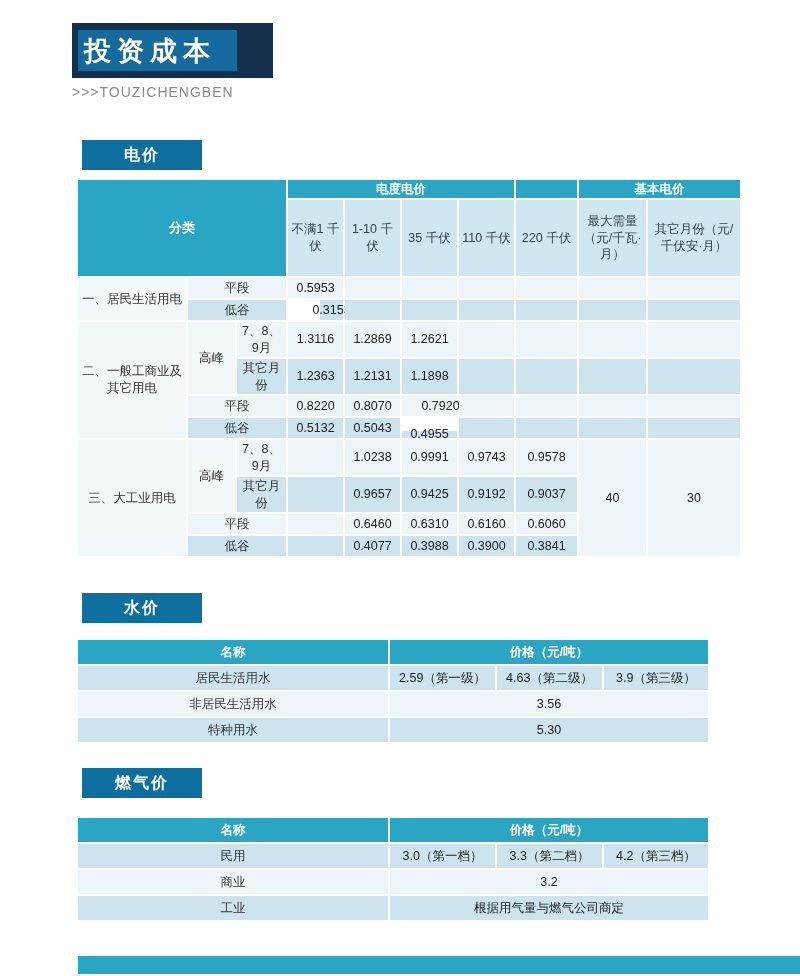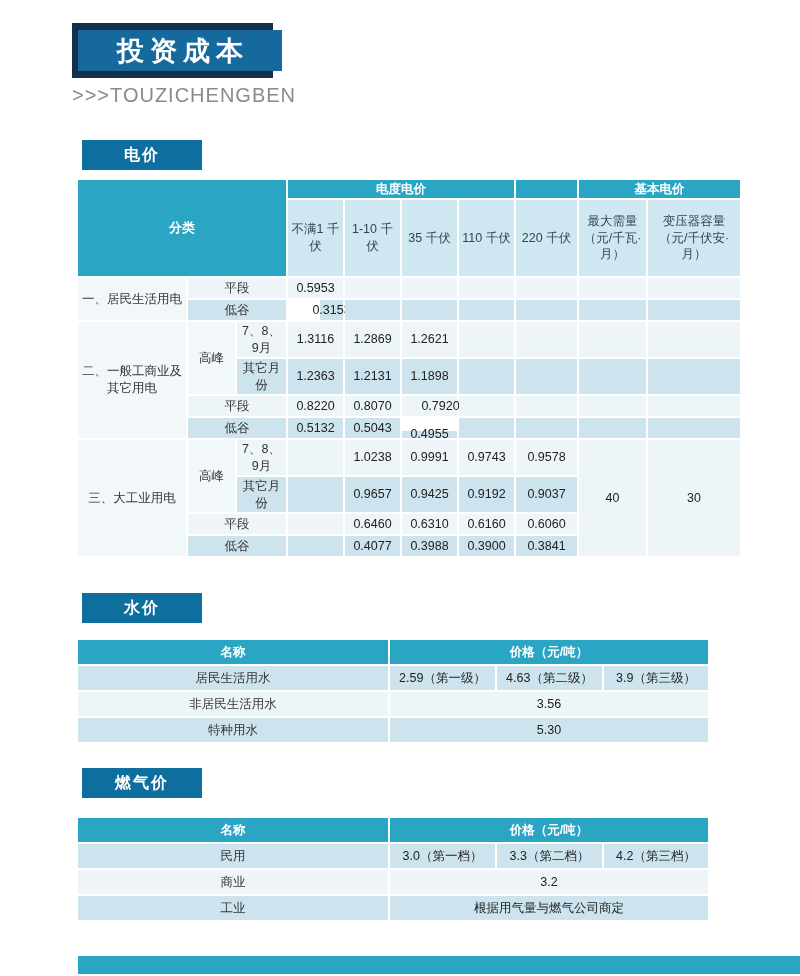--- a/index.html
+++ b/index.html
@@ -1,24 +1,24 @@
 <!DOCTYPE html>
 <html><head>
 <meta charset="utf-8">
 <style>
   html,body{margin:0;padding:0;background:#fff;}
   body{font-family:"Liberation Sans","DejaVu Sans",sans-serif;color:#333;}
   .page{position:relative;width:800px;height:976px;background:#ffffff;overflow:hidden;}
 
   
   .title-shadow{position:absolute;left:72px;top:23px;width:201px;height:55px;background:#14304d;}
-  .title-box{position:absolute;left:78px;top:30px;width:204px;height:41px;background:#16699c;
-    display:flex;align-items:center;justify-content:center;}
+  .title-box{position:absolute;left:78px;top:30px;width:159px;height:41px;background:#16699c;
+    display:flex;align-items:center;}
   .title-text{color:#fff;font-size:27px;font-weight:bold;letter-spacing:6px;padding-left:6px;}
-  .subtitle{position:absolute;left:72px;top:84px;font-size:20px;color:#8a8a8a;letter-spacing:1px;}
+  .subtitle{position:absolute;left:72px;top:84px;font-size:14px;color:#8a8a8a;letter-spacing:1px;}
 
   
   .sec-label{position:absolute;left:82px;width:120px;height:30px;background:#0e6e9e;color:#fff;
     font-size:16px;font-weight:600;display:flex;align-items:center;justify-content:center;letter-spacing:2px;}
 
   
   .grid{display:grid;gap:2px;background:#ffffff;position:absolute;}
   .cell{display:flex;align-items:center;justify-content:center;text-align:center;
     font-size:12.5px;line-height:1.35;padding:1px 2px;box-sizing:border-box;}
   .teal{background:#2aa6c4;color:#ffffff;font-weight:600;}
@@ -59,21 +59,21 @@
     <div class="cell teal" style="grid-column:1/4;grid-row:1/3;font-size:13px;">分类</div>
     <div class="cell teal" style="grid-column:4/8;grid-row:1;">电度电价</div>
     <div class="cell teal" style="grid-column:8;grid-row:1;"></div>
     <div class="cell teal" style="grid-column:9/11;grid-row:1;">基本电价</div>
     <div class="cell pale" style="grid-column:4;grid-row:2;">不满1 千伏</div>
     <div class="cell pale" style="grid-column:5;grid-row:2;">1-10 千伏</div>
     <div class="cell pale" style="grid-column:6;grid-row:2;">35 千伏</div>
     <div class="cell pale" style="grid-column:7;grid-row:2;">110 千伏</div>
     <div class="cell pale" style="grid-column:8;grid-row:2;">220 千伏</div>
     <div class="cell pale" style="grid-column:9;grid-row:2;">最大需量（元/千瓦·月）</div>
-    <div class="cell pale" style="grid-column:10;grid-row:2;">变压器容量（元/千伏安·月）</div>
+    <div class="cell pale" style="grid-column:10;grid-row:2;">其它月份（元/千伏安·月）</div>
 
     <div class="cell cat" style="grid-column:1;grid-row:3/5;">一、居民生活用电</div>
     <div class="cell lt" style="grid-column:2/4;grid-row:3;">平段</div>
     <div class="cell lt num" style="grid-column:4;grid-row:3;">0.5953</div>
     <div class="cell lt" style="grid-column:5;grid-row:3;"></div>
     <div class="cell lt" style="grid-column:6;grid-row:3;"></div>
     <div class="cell lt" style="grid-column:7;grid-row:3;"></div>
     <div class="cell lt" style="grid-column:8;grid-row:3;"></div>
     <div class="cell lt" style="grid-column:9;grid-row:3;"></div>
     <div class="cell lt" style="grid-column:10;grid-row:3;"></div>

